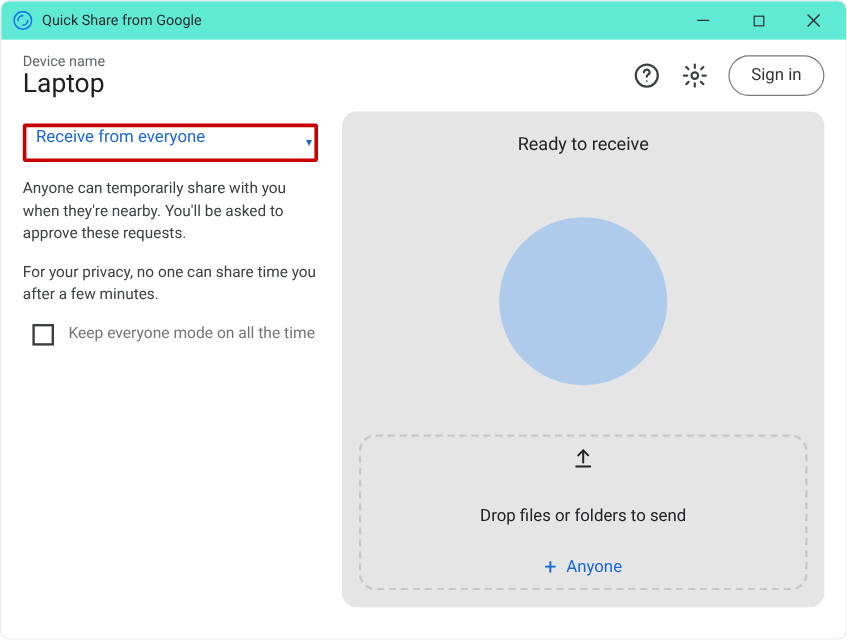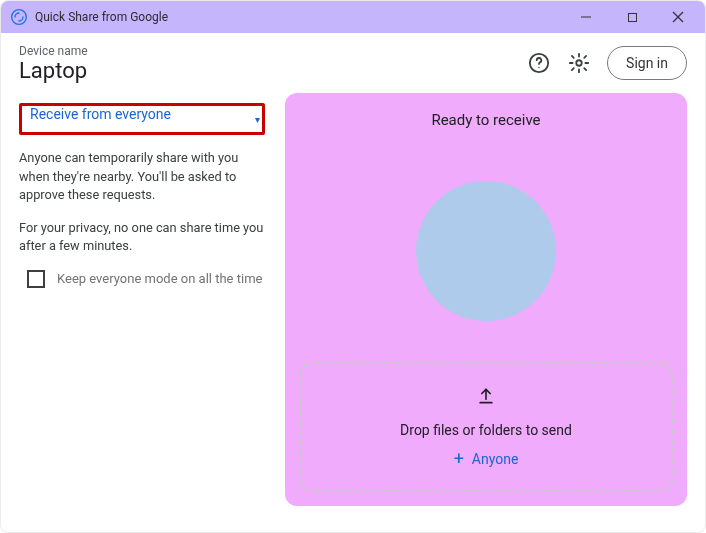--- a/index.html
+++ b/index.html
@@ -1,42 +1,42 @@
 <!DOCTYPE html>
 <html><head>
 <meta charset="utf-8">
 <style>
   * { box-sizing: border-box; margin: 0; padding: 0; }
   body { font-family: "Segoe UI", Roboto, Arial, sans-serif; width: 706px; height: 533px; background: #fff; overflow: hidden; color: #202124; border-radius: 8px; border: 1px solid #ebebeb; }
-  .titlebar { display: flex; align-items: center; height: 32px; padding: 0 4px 0 10px; background: #c4b5fd; }
+  .titlebar { display: flex; align-items: center; height: 32px; padding: 0 4px 0 10px; background: #5eead4; }
   .titlebar .app-icon { width: 16px; height: 16px; margin-right: 8px; }
   .titlebar .title { font-size: 12px; color: #2c2c2c; }
   .titlebar .spacer { flex: 1; }
   .win-btn { width: 46px; height: 32px; display: flex; align-items: center; justify-content: center; color: #333; }
   .win-btn svg { stroke: #333; }
   .header { display: flex; align-items: center; padding: 10px 18px 10px 18px; }
   .device-label { font-size: 12px; color: #5f6368; margin-bottom: 0px; }
   .device-name-row { display: flex; align-items: center; gap:6px;}
   .device-name { font-size: 22px; color: #202124; }
   .header .spacer { flex: 1; }
   .icon-btn { width: 40px; height: 40px; display: flex; align-items: center; justify-content: center; border-radius: 50%; }
   .signin-btn { height: 34px; border: 1px solid #7a7a7a; border-radius: 17px; padding: 0 18px; display: flex; align-items: center; font-size: 14px; color: #343434; margin-left: 8px; }
   .content { display: flex; padding: 0 18px 18px 18px; height: calc(533px - 32px - 70px); gap: 20px; }
   .left-col { width: 246px; flex-shrink: 0; padding-top: 10px; }
   .dropdown { border: 3px solid #c90000; height: 32px; display: flex; padding: 0 8px; color: #1967d2; font-size: 14px; position: relative; margin-bottom: 14px; border-radius: 2px; }
   .dropdown .chev { position: absolute; right: 2px; top: 50%; transform: translateY(-50%); color: #1967d2; font-size: 10px;}
   .info-text { font-size: 12.8px; color: #3c4043; line-height: 1.45; margin-bottom: 14px; }
   .checkbox-row { display: flex; align-items: center; gap: 12px; margin-top: 2px; padding-left: 8px;}
   .checkbox { width: 18px; height: 18px; border: 2px solid #3c4043; flex-shrink: 0; }
   .checkbox-label { font-size: 13px; color: #737373; }
-  .right-col { flex: 1; display: flex; flex-direction: column; background: #f0abfc; border-radius: 12px; padding: 18px 14px 14px 14px; }
+  .right-col { flex: 1; display: flex; flex-direction: column; background: #e5e5e5; border-radius: 12px; padding: 18px 14px 14px 14px; }
   .ready-title { text-align: center; font-size: 15px; color: #202124; margin-bottom: 24px; }
   .avatar-area { flex: 1; display: flex; align-items: center; justify-content: center; }
   .avatar-circle { width: 140px; height: 140px; border-radius: 50%; background: #aecbeb; }
-  .drop-zone { border: 2px dashed #c8c8c8; border-radius: 14px; height: 130px; display: flex; flex-direction: column; align-items: center; justify-content: center; gap: 12px; margin-top: 14px;}
+  .drop-zone { border: 2px dashed #c8c8c8; border-radius: 14px; height: 130px; display: flex; flex-direction: column; align-items: center; justify-content: center; gap: 26px; margin-top: 14px;}
   .upload-icon { color: #202124; }
   .drop-text { font-size: 14px; color: #202124; }
   .select-row { display: flex; align-items: center; gap: 8px; color: #1967d2; font-size: 14px; }
   .select-row .plus { font-size: 18px; line-height: 1; }
 </style>
 </head>
 <body>
 
 <div class="titlebar">
   <span class="app-icon">

